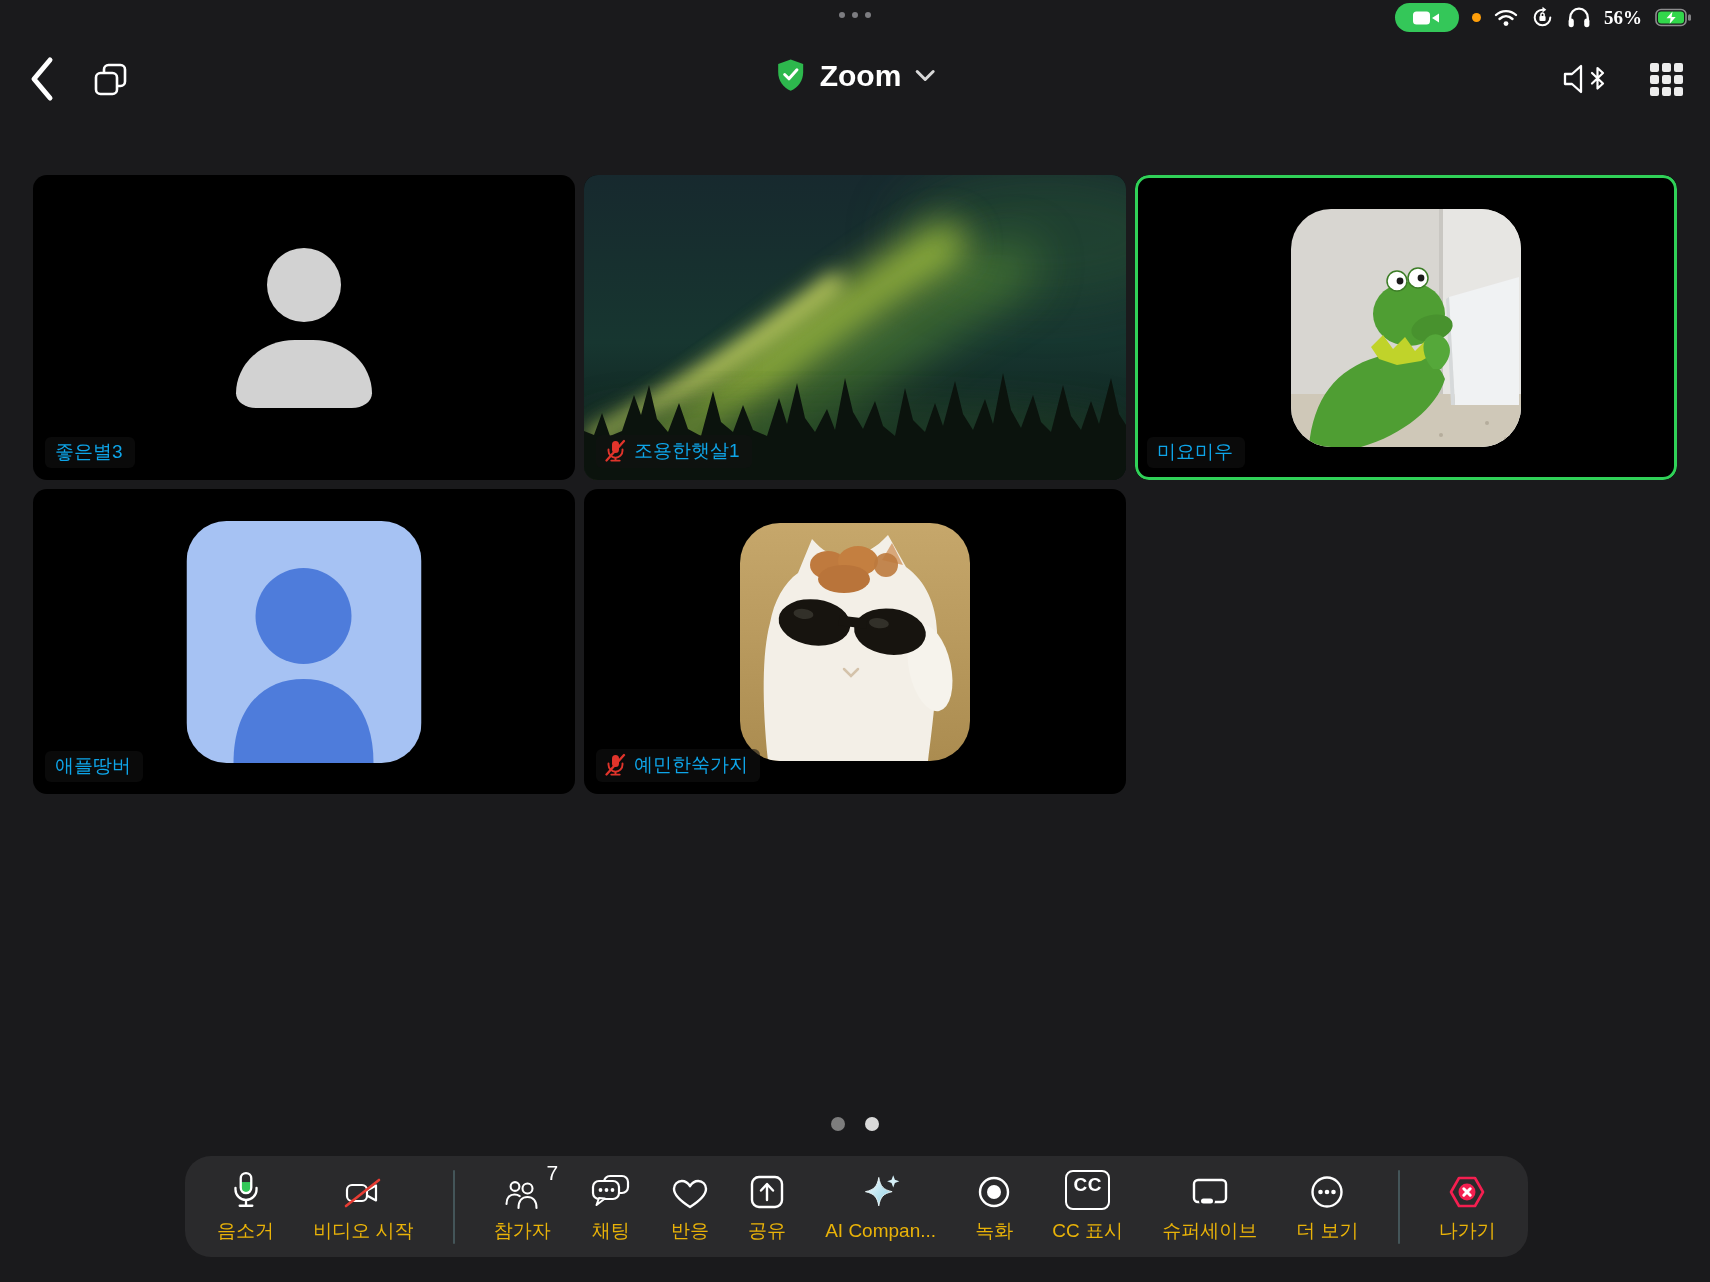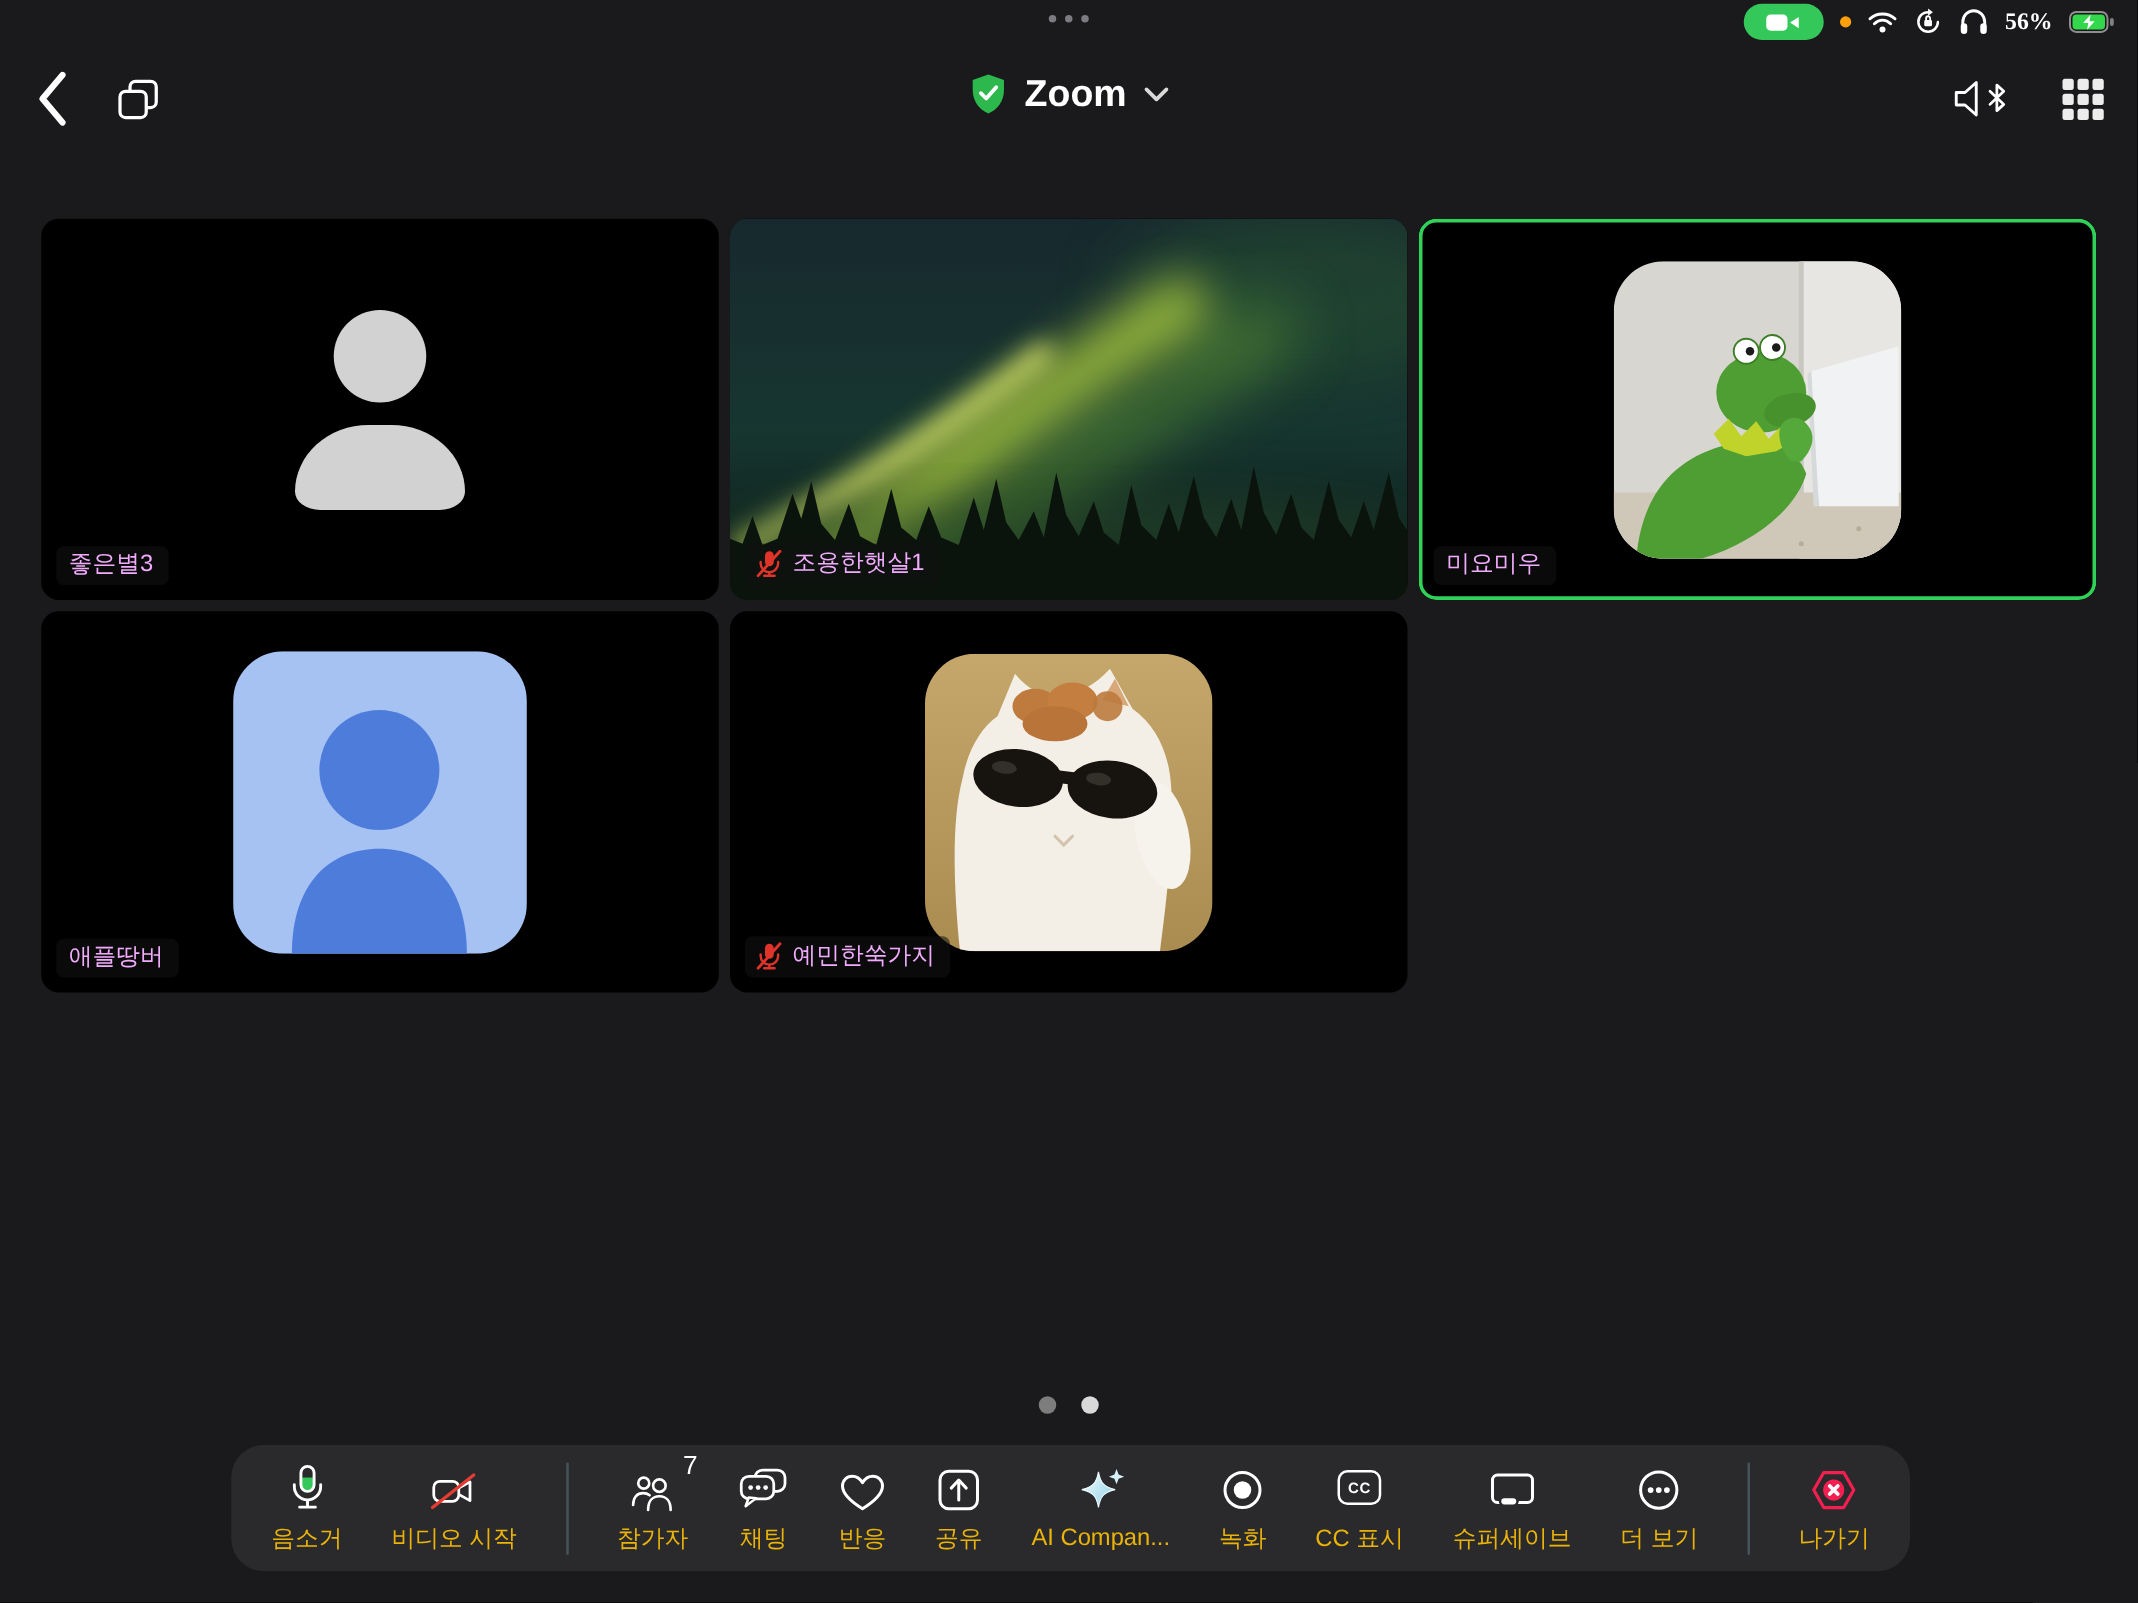--- a/index.html
+++ b/index.html
@@ -48,39 +48,39 @@
   .avatar-gray .bodyshape { width:136px; height:68px; margin-top:18px; background:#d2d2d2;
                  border-radius: 64px 64px 22px 22px / 58px 58px 16px 16px; }
 
   
   .avatar-card { position:absolute; left:50%; top:50%; transform:translate(-50%,-50%);
                  width:230px; height:238px; border-radius:40px; overflow:hidden; }
 
   
   .name-tag { position:absolute; left:12px; bottom:12px; display:flex; align-items:center; gap:8px;
               background:rgba(18,18,18,.55); border-radius:6px; padding:4px 12px 5px 8px;
-              font-size:19px; line-height:22px; color:#f0abfc; }
+              font-size:19px; line-height:22px; color:#0ea5e9; }
   .name-tag.no-icon { padding:4px 12px 5px 10px; }
 
   
   .pager { position:absolute; top:1117px; left:0; right:0; display:flex; justify-content:center; gap:20px; }
   .pager .dot { width:14px; height:14px; border-radius:50%; background:#7d7d7d; cursor:pointer; }
   .pager .dot.active { background:#d9d9d9; }
 
   
   .toolbar { position:absolute; left:185px; top:1156px; width:1343px; height:101px;
              background:rgba(43,43,45,.96); border-radius:26px;
              display:flex; align-items:center; justify-content:space-between; padding:0 32px; }
   .tb-btn { display:flex; flex-direction:column; align-items:center; gap:7px; cursor:pointer; position:relative; }
   .tb-icon { height:42px; display:flex; align-items:flex-end; justify-content:center; position:relative; }
   .tb-label { font-size:19px; color:#eab308; white-space:nowrap; }
   .tb-divider { width:2px; height:74px; background:#4e6468; opacity:.75; border-radius:1px; }
   .badge { position:absolute; top:-8px; right:-17px; font-size:21px; font-weight:400; color:#fff; }
-  .cc-box { border:2.5px solid #fff; border-radius:8px; padding:1px 6px 0;
-            font-size:12px; font-weight:700; letter-spacing:.5px; line-height:23px; }
+  .cc-box { border:2.5px solid #fff; border-radius:8px; padding:1px 6px 12px;
+            font-size:19px; font-weight:700; letter-spacing:.5px; line-height:23px; }
 </style>
 </head>
 <body>
 
 <div class="screen">
 
   <div class="status-bar">
     <div class="status-center-dots">
         <i></i>
         <i></i>

